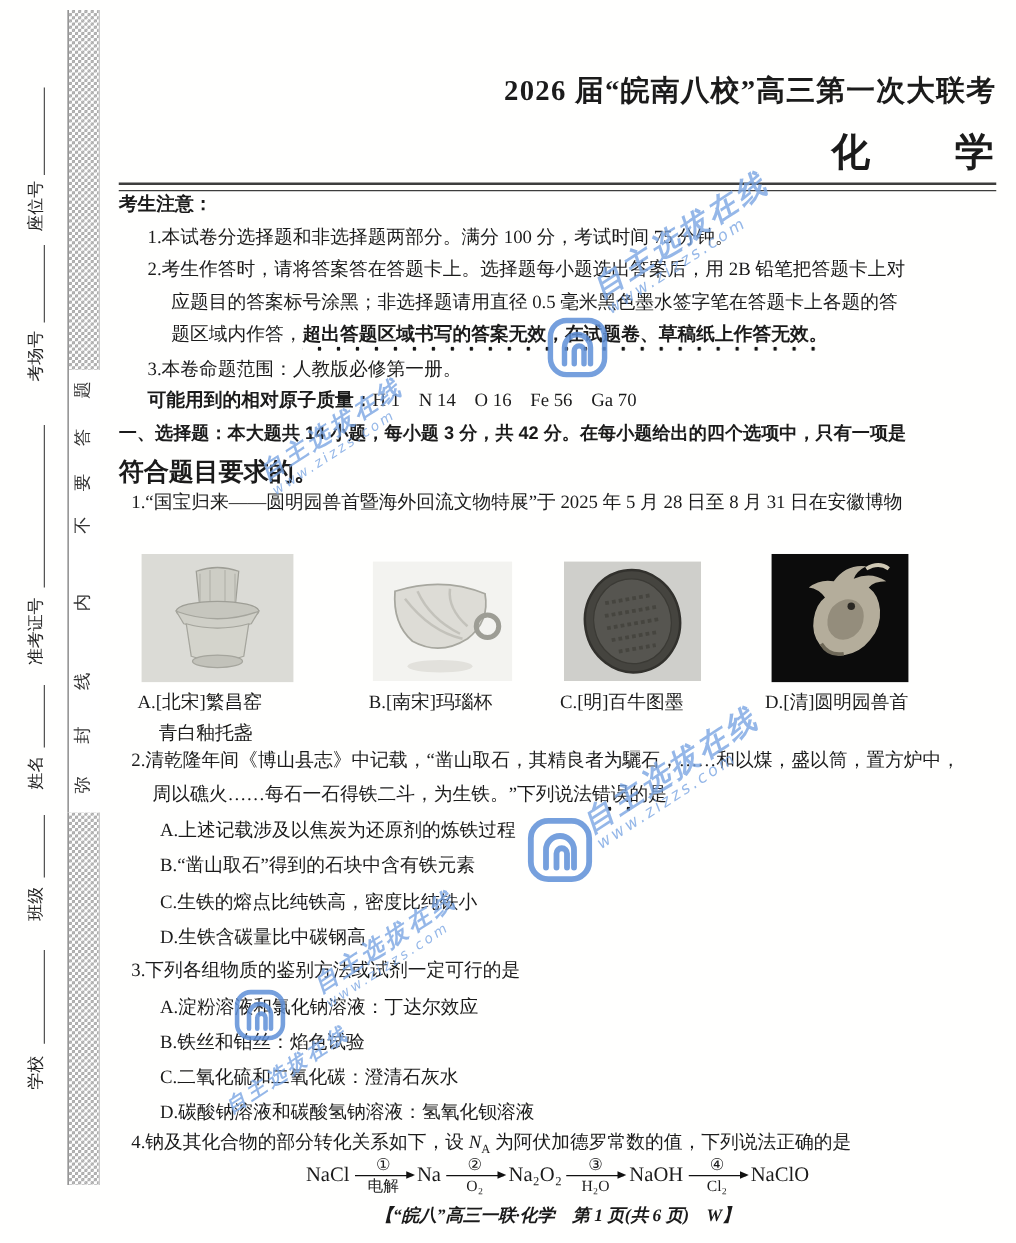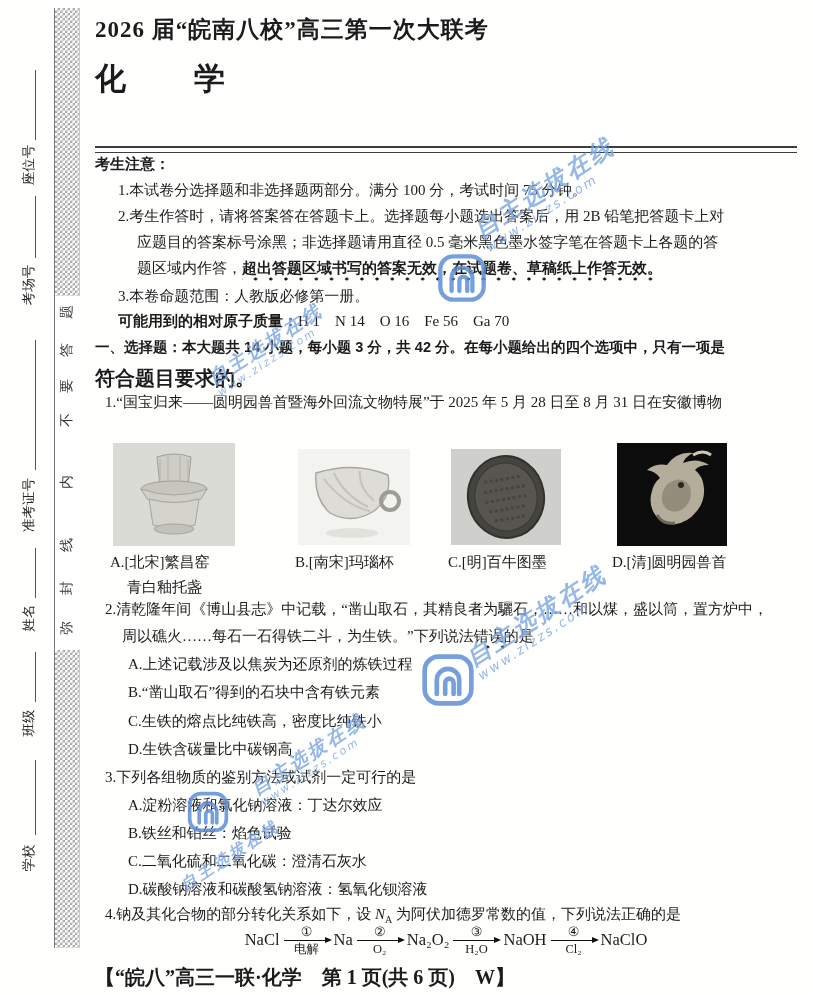--- a/index.html
+++ b/index.html
@@ -2,21 +2,21 @@
 <html><head>
 <meta charset="utf-8">
 <style>
   html,body{margin:0;padding:0;background:#ffffff;}
   .page{position:relative;width:813px;height:994px;background:#fffffe;overflow:hidden;
         font-family:"Liberation Serif","DejaVu Serif",serif;color:#1b1b1b;}
   .line{position:absolute;white-space:pre;font-size:15px;line-height:1.2;}
   .hei{font-weight:bold;font-family:"Liberation Sans","DejaVu Sans",sans-serif;}
   .title1{font-size:23px;font-weight:bold;letter-spacing:1px;}
   .title2{font-size:31px;font-weight:bold;letter-spacing:2px;}
-  .center-wrap{position:absolute;left:95px;width:702px;text-align:left;white-space:pre;}
+  .center-wrap{position:absolute;left:95px;width:702px;text-align:right;white-space:pre;margin-top:43px;}
   .rule{position:absolute;left:95px;width:702px;height:4px;border-top:2px solid #3d3d3d;border-bottom:1px solid #3d3d3d;}
   .u-dots{background-image:radial-gradient(circle,#151515 1.4px,transparent 1.7px);
           background-size:15.2px 6px;background-position:6px 100%;background-repeat:repeat-x;padding-bottom:6px;}
   
   .vfield{position:absolute;left:-37px;width:130px;height:16px;text-align:center;font-size:13.5px;color:#222;
           transform:rotate(-90deg);white-space:pre;}
   .vline{position:absolute;left:35px;width:1px;background:#555;}
   .strip-seg{position:absolute;left:54px;width:24px;border-left:1px solid #777;border-right:1px solid #c9c9c9;
       background-color:#fff;
       background-image:linear-gradient(45deg,#a9a9a9 25%,transparent 25%,transparent 75%,#a9a9a9 75%),
@@ -40,21 +40,21 @@
   .arw .lbl{font-size:12.5px;line-height:1;white-space:pre;}
   
   .wm{position:absolute;pointer-events:none;}
   .wm-text{transform:rotate(-33deg);transform-origin:left top;color:#7ba6e3;opacity:.8;text-align:left;
            font-family:"DejaVu Sans","Liberation Sans",sans-serif;font-style:italic;font-weight:bold;}
   .wm-brand{display:block;font-size:24px;letter-spacing:3px;line-height:1.05;white-space:pre;}
   .wm-url{display:block;font-size:13px;letter-spacing:2.5px;font-weight:normal;line-height:1.1;white-space:pre;}
   .wm-sm .wm-brand{font-size:19px;}
   .wm-sm .wm-url{font-size:11px;}
   .wm-xs .wm-brand{font-size:16px;}
-  .footer{position:absolute;left:95px;width:702px;top:964px;text-align:left;font-size:20px;font-weight:bold;white-space:pre;}
+  .footer{position:absolute;left:95px;width:702px;top:964px;text-align:center;font-size:14px;font-weight:bold;white-space:pre;font-style:italic;}
   sub{font-size:10px;}
 </style>
 </head>
 <body>
 
 <div class="page">
 
   <div>
     <div class="vline" style="top:70px;height:70px;"></div>
     <div class="vfield" style="top:157px;">座位号</div>

